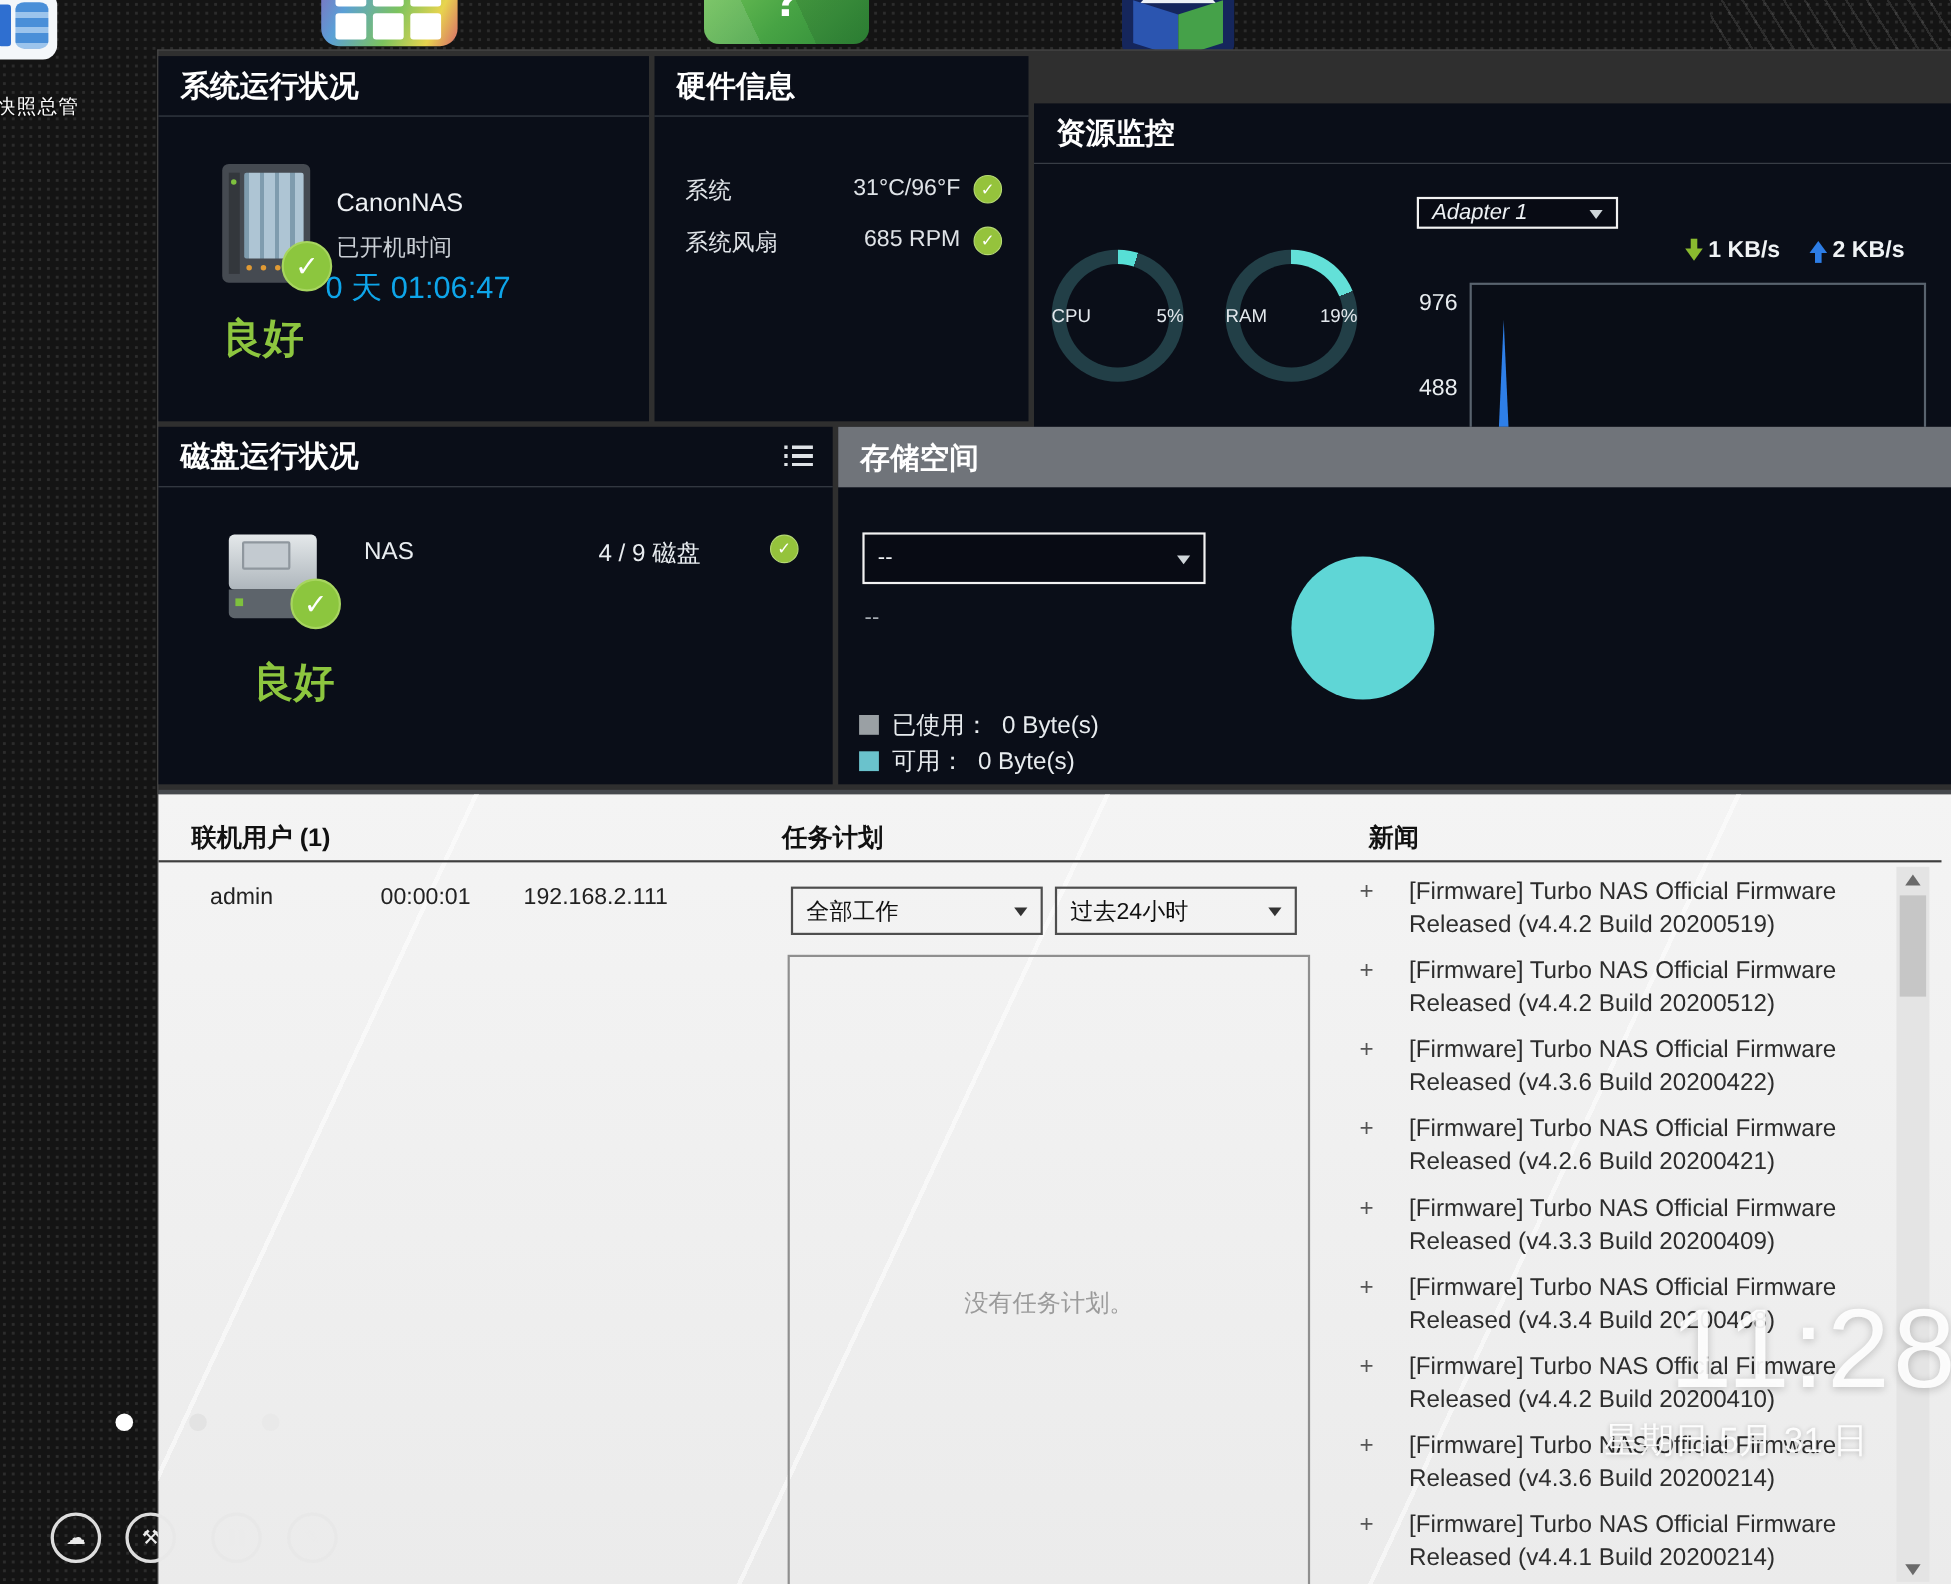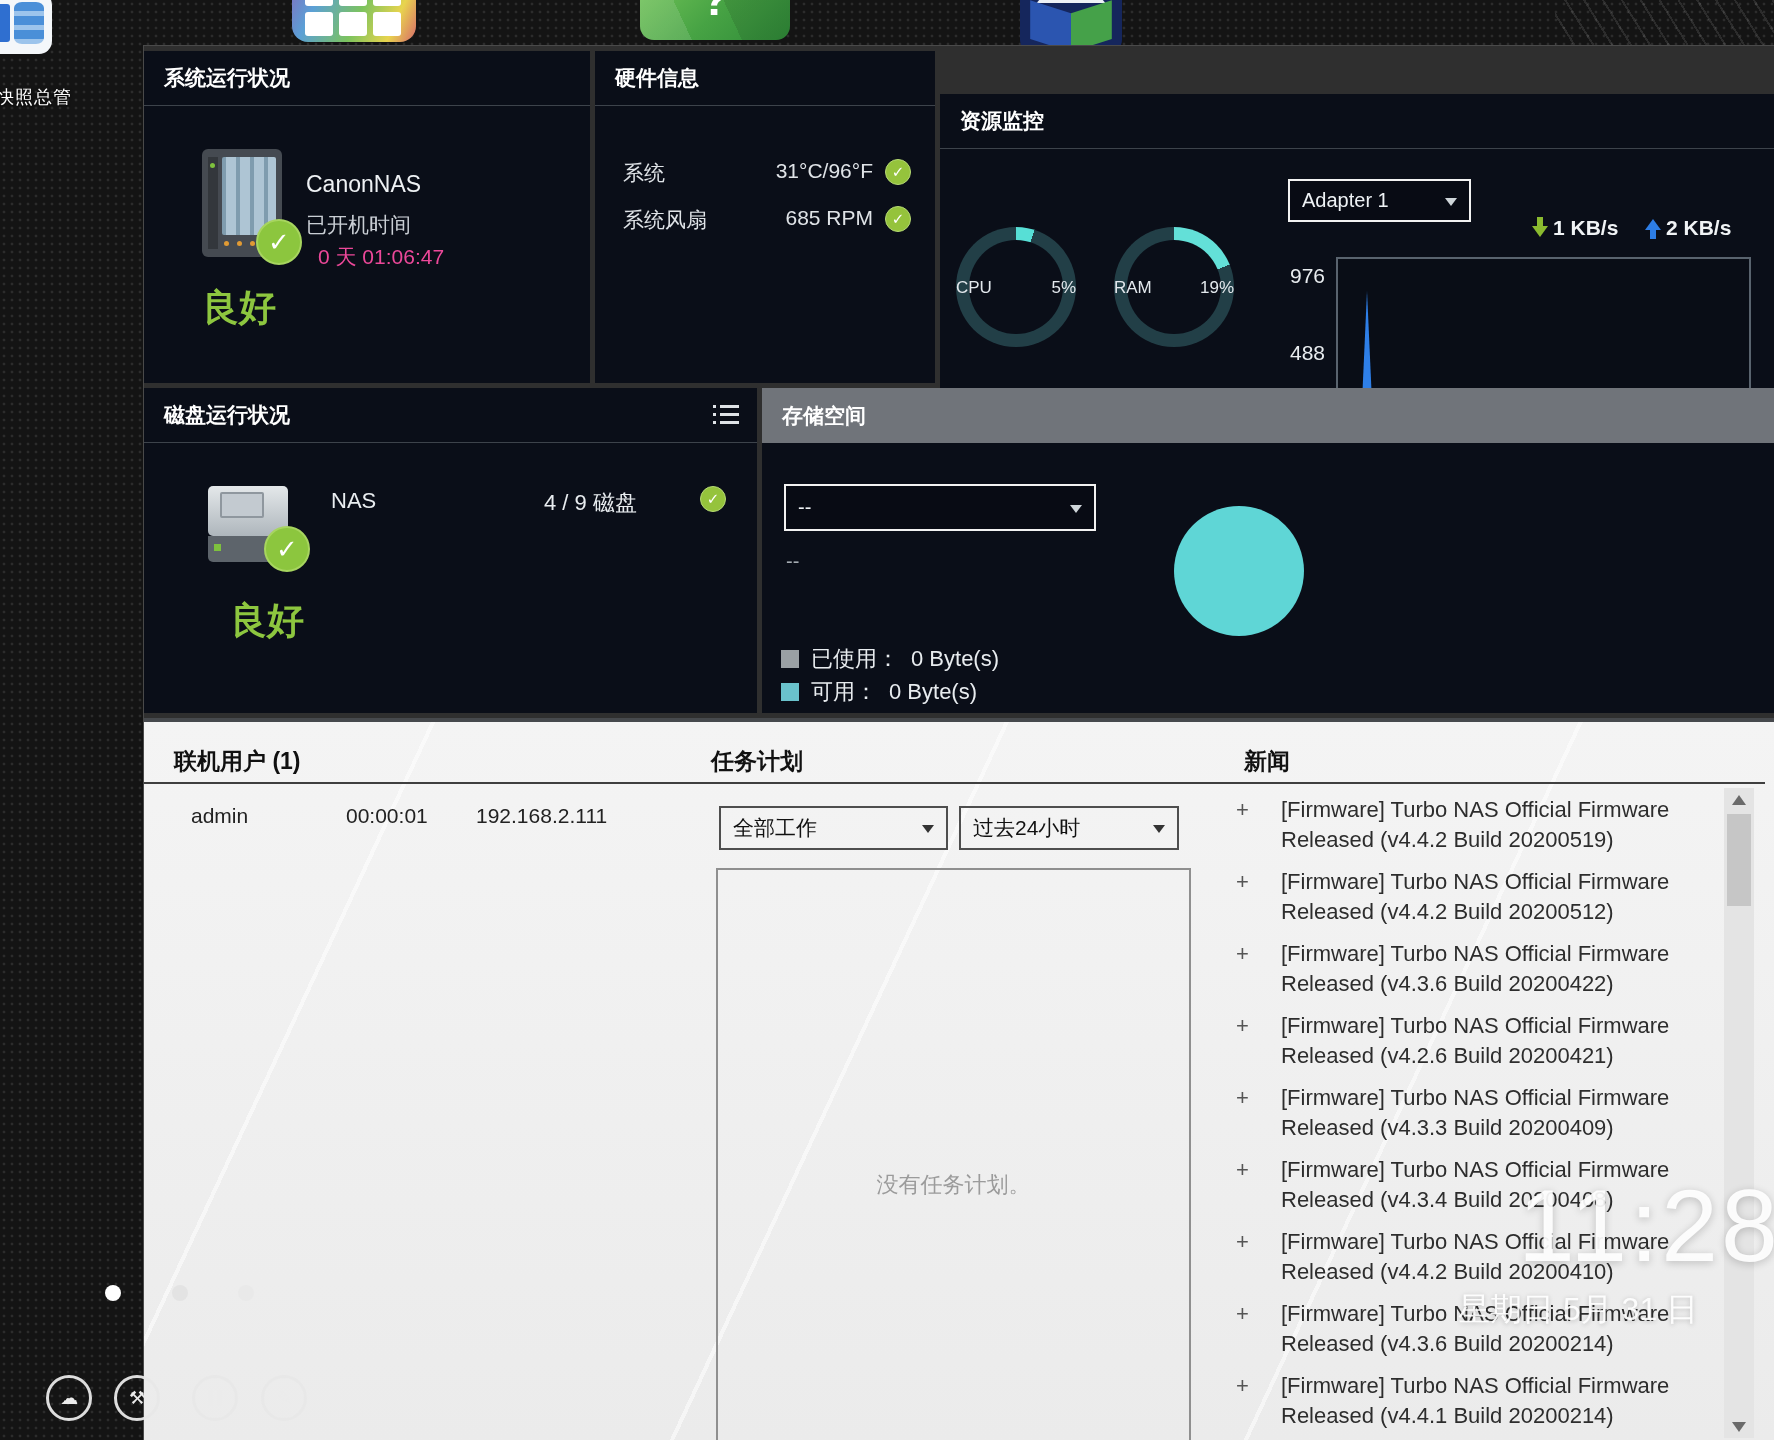--- a/index.html
+++ b/index.html
@@ -43,21 +43,21 @@
   .cube-left { position:absolute; left:10%; top:30%; width:40%; height:70%; background:#2b55b0;
     clip-path:polygon(0 0,100% 25%,100% 100%,0 75%); }
   .cube-right { position:absolute; left:50%; top:30%; width:40%; height:70%; background:#45a149;
     clip-path:polygon(0 25%,100% 0,100% 75%,0 100%); }
 
   
   #dash { left:143px; top:45px; width:1631px; height:1395px; background:#2f2f2f;
     border-top:1px solid #4a4a4a; border-left:1px solid #4a4a4a; }
   .panel { position:absolute; background:#0a0e18; }
   .phead { position:absolute; left:0; top:0; right:0; height:55px; display:flex; align-items:center;
-    padding:0 20px; color:#fff; font-size:21px; font-weight:bold; border-bottom:1px solid #3d434b; }
+    padding:0 20px; color:#fff; font-size:27px; font-weight:bold; border-bottom:1px solid #3d434b; }
   #p1 { left:0; top:5px; width:446px; height:332px; }
   #p2 { left:451px; top:5px; width:340px; height:332px; }
   #p3 { left:796px; top:5px; width:835px; height:332px;margin-top:43px; }
   #p4 { left:0; top:342px; width:613px; height:325px; }
   #p5 { left:618px; top:342px; width:1013px; height:325px; }
   #p5 .phead { background:#70747a; border-bottom:none; }
 
   
   .chk { display:inline-flex; width:26px; height:26px; border-radius:50%; background:#95c33c;
     border:1px solid #b6da74; color:#fff; align-items:center; justify-content:center;
@@ -75,40 +75,40 @@
   .nas-dots i { width:5px; height:5px; border-radius:50%; background:#e09a34; }
   .badge { position:absolute; width:46px; height:46px; border-radius:50%; background:#8cc63e;
     border:2px solid #a7d55f; color:#fff; display:flex; align-items:center; justify-content:center;
     font-size:26px; font-weight:bold; }
   .badge::after { content:"✓"; }
   .nas-icon .badge { right:-14px; bottom:-2px; }
   .status-good { font-size:37px; font-weight:bold; color:#8dc63f; }
   #p1 .status-good { left:58px; top:232px; }
   .device-name { left:162px; top:120px; font-size:23px; color:#eef1f4; }
   .uptime-label { left:162px; top:160px; font-size:21px; color:#c9ced4; }
-  .uptime-value { left:174px; top:192px; font-size:21px; color:#ec4899; }
+  .uptime-value { left:152px; top:192px; font-size:28px; color:#0ea5e9; }
 
   
   .hw-row { position:absolute; left:28px; right:24px; display:flex; align-items:flex-start; }
   .hw-row .lab { font-size:21px; color:#dfe3e7; }
   .hw-row .val { margin-left:auto; font-size:21px; color:#dfe3e7; margin-right:12px; }
   #hw-row-1 { top:108px; } #hw-row-2 { top:155px; }
 
   
   .ring { position:absolute; width:120px; height:120px; border-radius:50%; }
   .ring::after { content:""; position:absolute; inset:13px; background:#0a0e18; border-radius:50%; }
   #ring-cpu { left:16px; top:133px; background:conic-gradient(#57dfd6 0deg 18deg,#223f47 18deg 360deg); }
   #ring-ram { left:174px; top:133px; background:conic-gradient(#63e0d8 0deg 68deg,#223f47 68deg 360deg); }
   .ring .rtxt { position:absolute; inset:0; z-index:2; display:flex; flex-direction:row;
     align-items:center; justify-content:space-between; color:#e3e8ed; font-size:17px; line-height:27px; }
   .ddark { position:absolute; border:2px solid #f2f2f2; display:flex; align-items:center;
     padding:0 12px; color:#eef2f5; font-size:20px; background:rgba(0,0,0,.15); cursor:pointer; }
   .ddark .caret, .dlight .caret { margin-left:auto; width:0; height:0; border:6px solid transparent;
     border-top:8px solid #cfd6da; position:relative; top:4px; }
-  #adapter-dd { left:348px; top:85px; width:183px; height:43px; }
+  #adapter-dd { left:348px; top:85px; width:183px; height:29px;font-style:italic; }
   .rate { position:absolute; top:122px; display:flex; align-items:center; gap:5px;
     color:#f0f3f5; font-size:21px; font-weight:bold; }
   #rate-down { left:592px; } #rate-up { left:705px; }
   .arrow { position:relative; width:16px; height:22px; }
   .arrow::before { content:""; position:absolute; left:5px; top:0; width:6px; height:10px; }
   .arrow::after { content:""; position:absolute; left:0; top:9px; width:0; height:0;
     border:8px solid transparent; }
   .arr-down::before { background:#8aba2f; }
   .arr-down::after { border-top:11px solid #8aba2f; }
   .arr-up { transform:rotate(180deg); }

